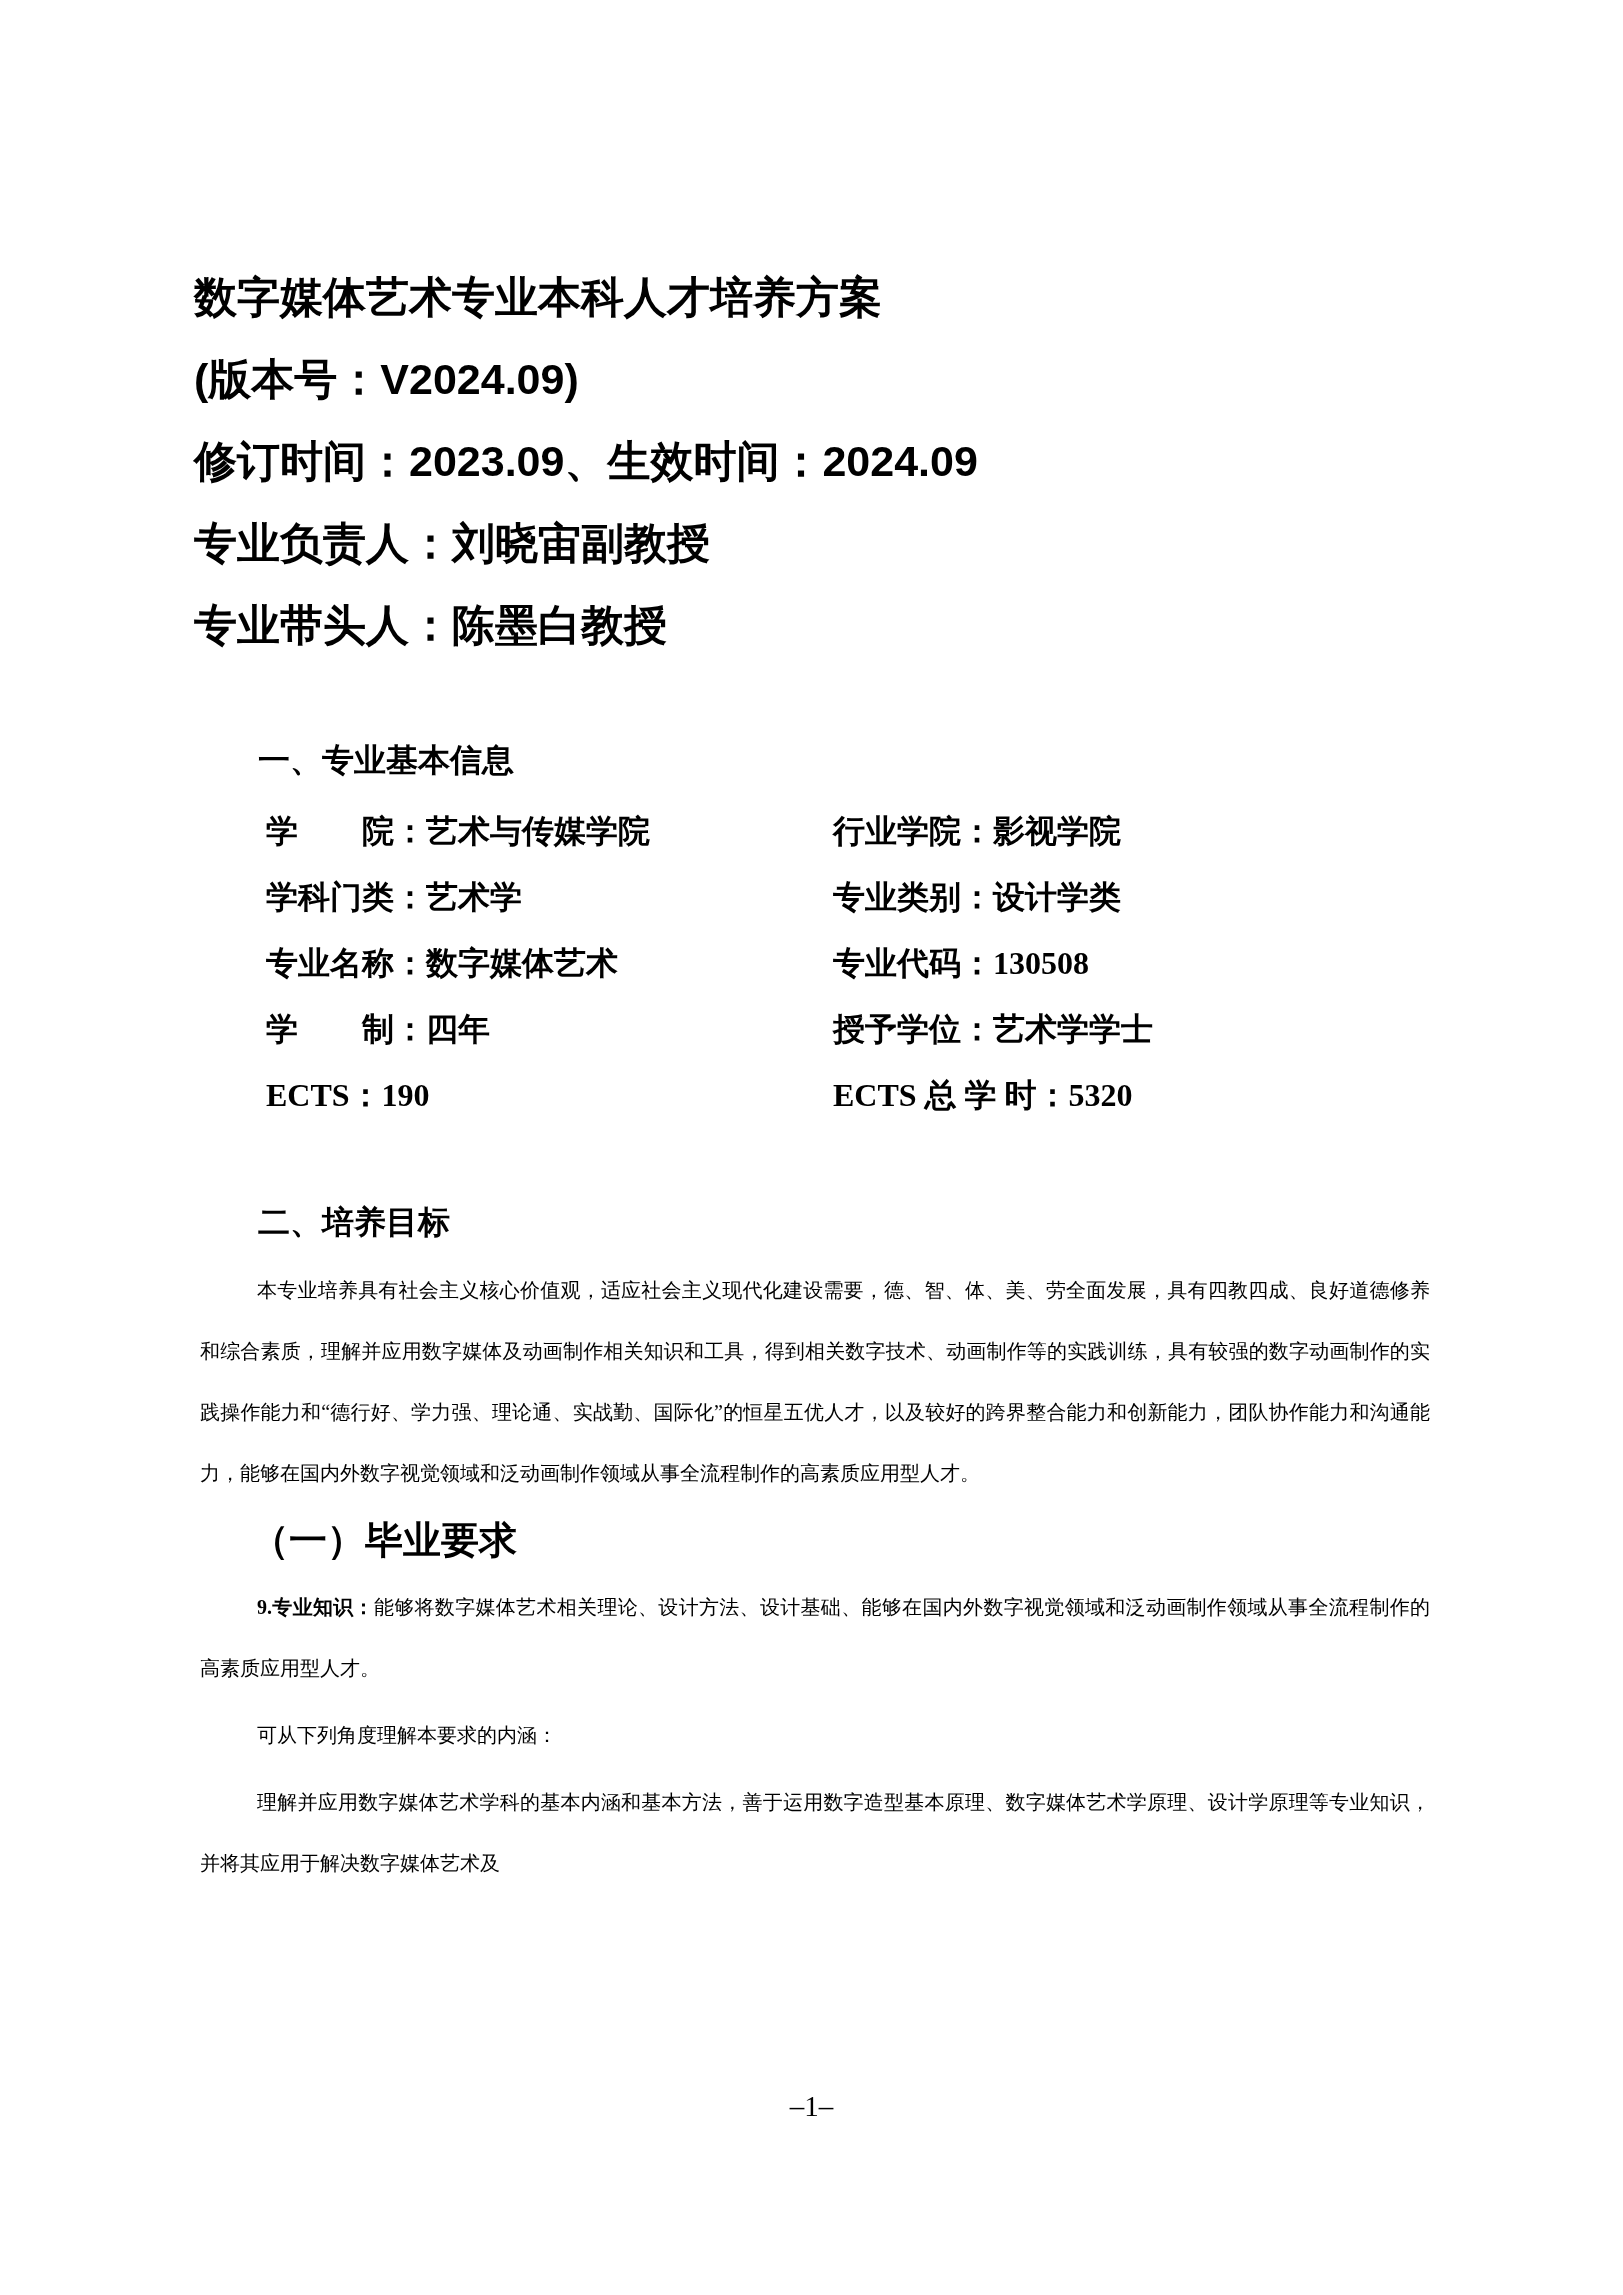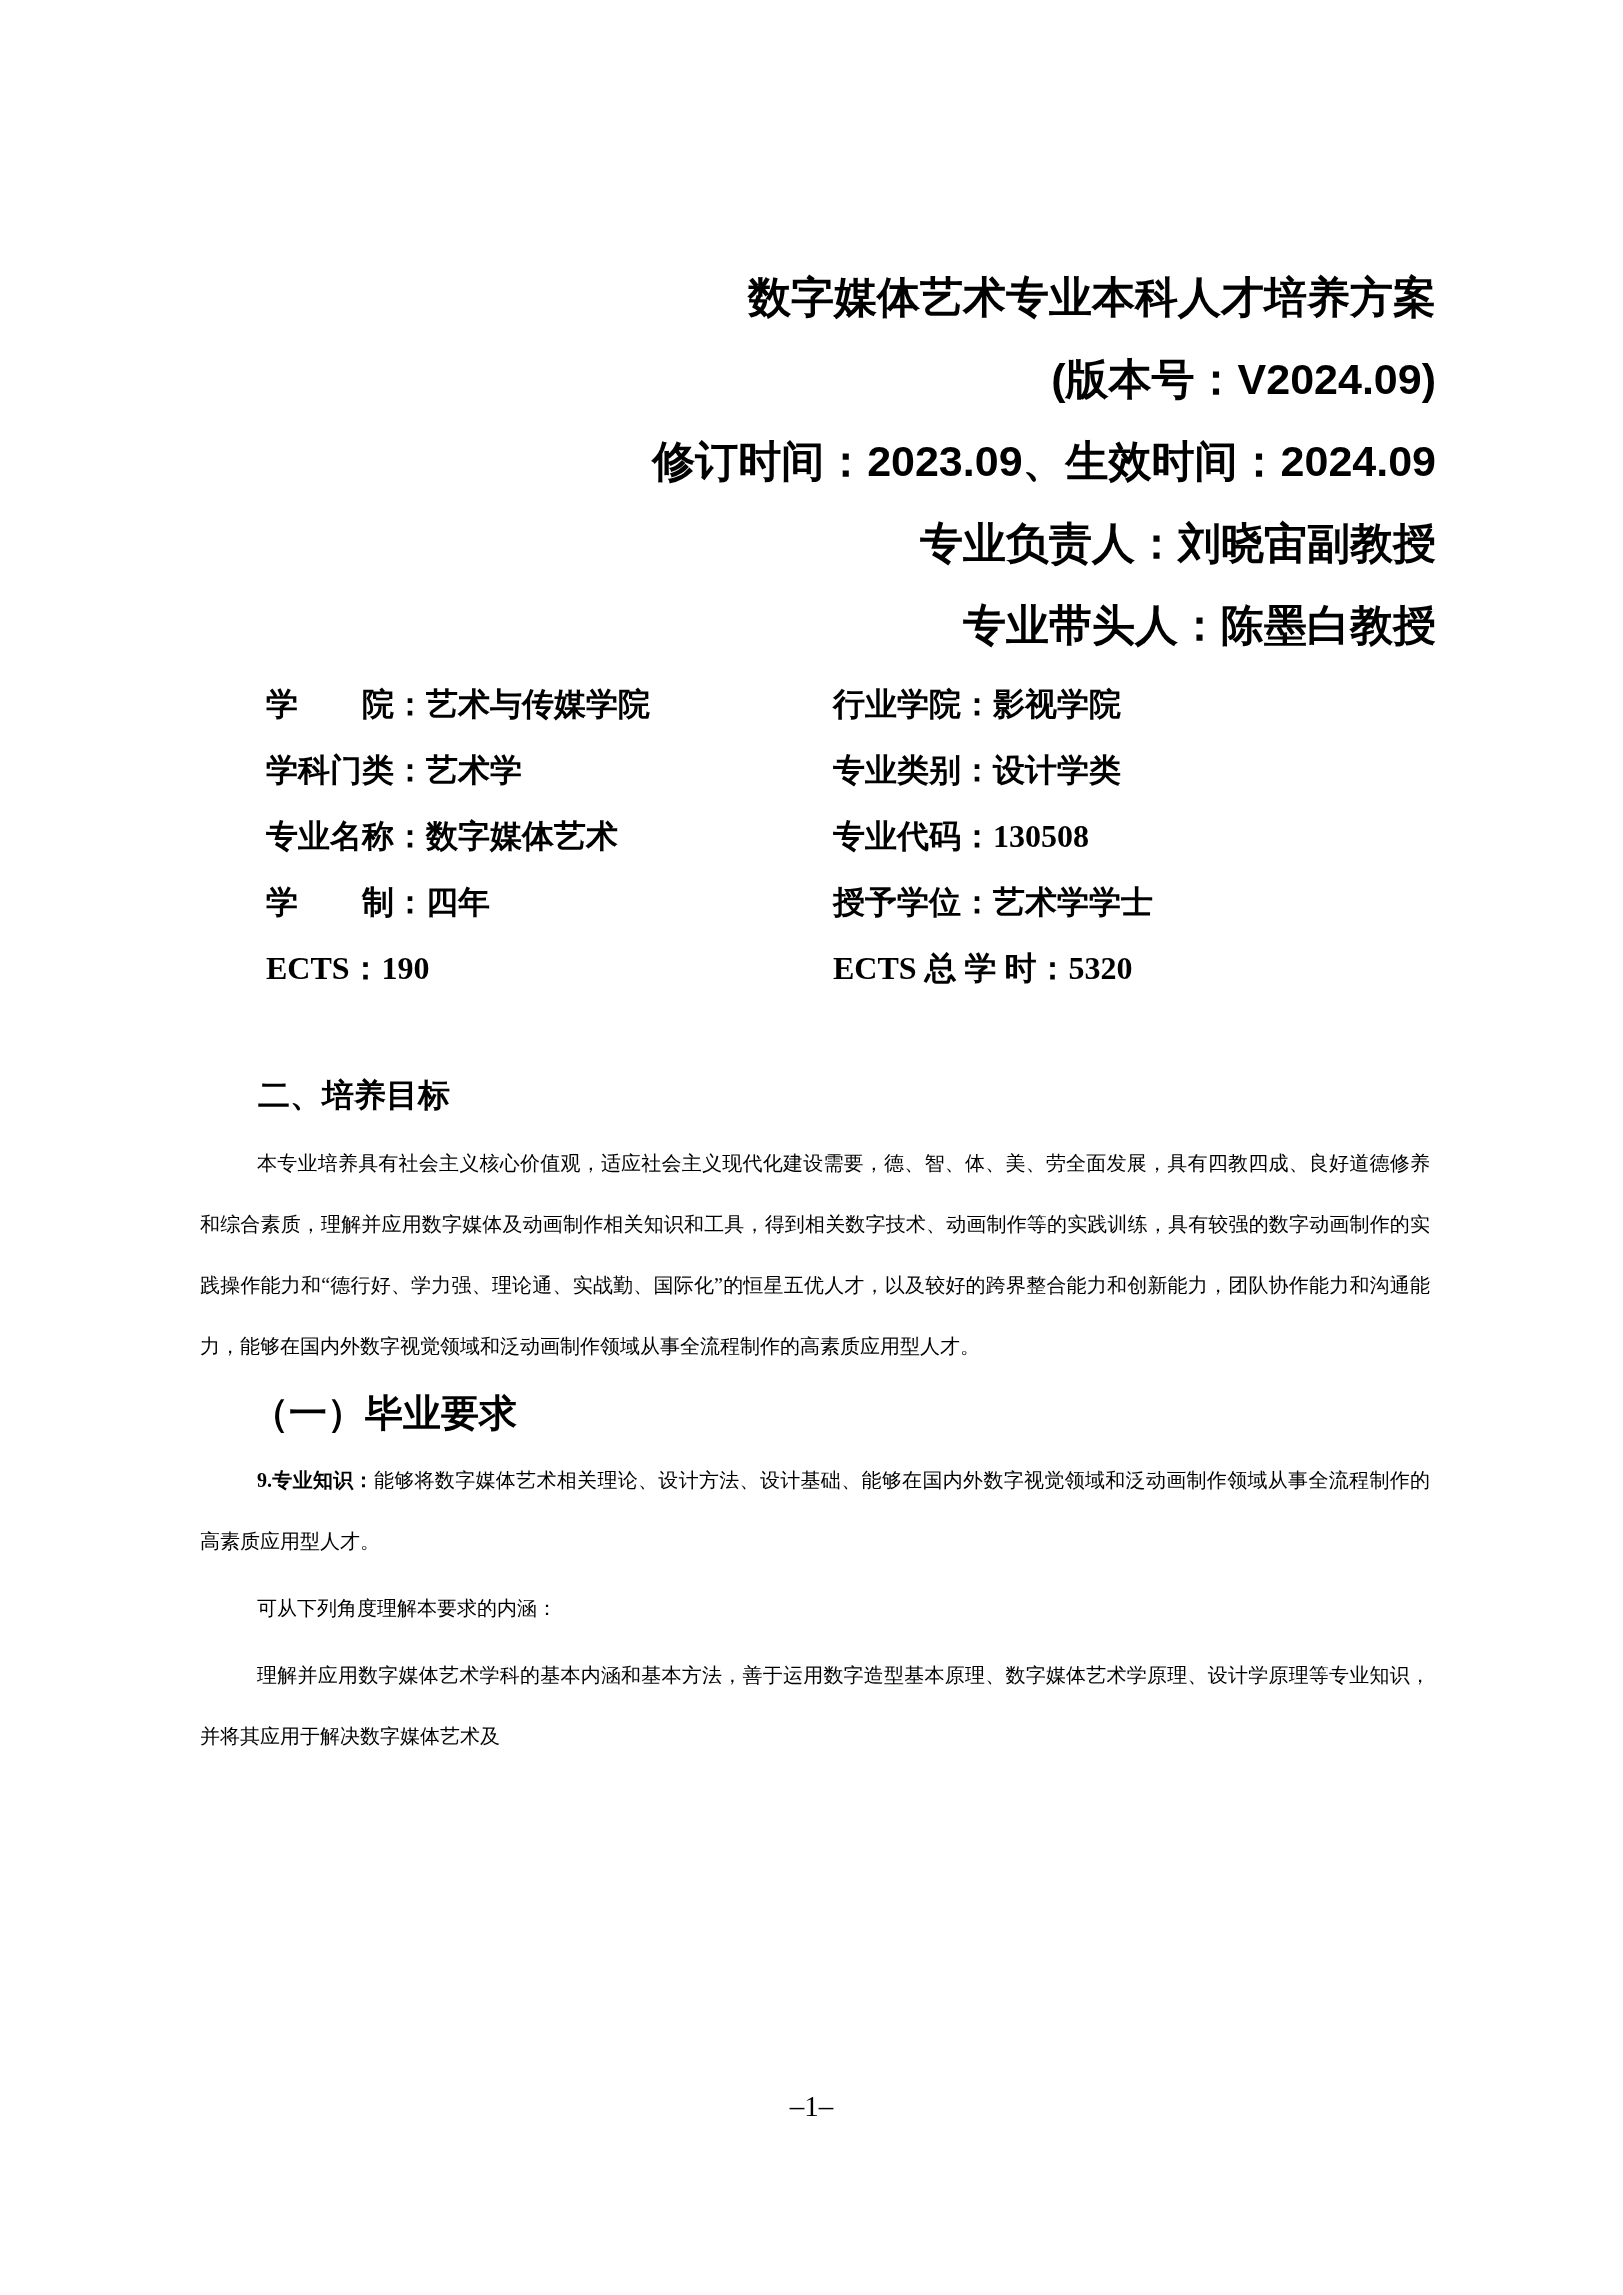--- a/index.html
+++ b/index.html
@@ -14,21 +14,21 @@
     overflow: hidden;
     color: #000000;
     font-family: "Liberation Serif", "DejaVu Serif", serif;
   }
   .content {
     padding: 0 187px 0 194px; 
   }
   
   .title-block {
     padding-top: 256px;
-    text-align: right;
+    text-align: left;
     font-family: "Liberation Sans", "DejaVu Sans", sans-serif;
     font-weight: bold;
     font-size: 43px;
   }
   .title-line {
     line-height: 82px;
     white-space: nowrap;
   }
   
   .sec-heading {
@@ -99,20 +99,21 @@
 <div class="content">
 
   <div class="title-block">
     <div class="title-line">数字媒体艺术专业本科人才培养方案</div>
     <div class="title-line">(版本号：V2024.09)</div>
     <div class="title-line">修订时间：2023.09、生效时间：2024.09</div>
     <div class="title-line">专业负责人：刘晓宙副教授</div>
     <div class="title-line">专业带头人：陈墨白教授</div>
   </div>
 
+  <div class="sec-heading">一、专业基本信息</div>
 
   <div class="info-grid">
     <div class="info-row">
       <span class="info-left">学　　院：艺术与传媒学院</span>
       <span class="info-right">行业学院：影视学院</span>
     </div>
     <div class="info-row">
       <span class="info-left">学科门类：艺术学</span>
       <span class="info-right">专业类别：设计学类</span>
     </div>

